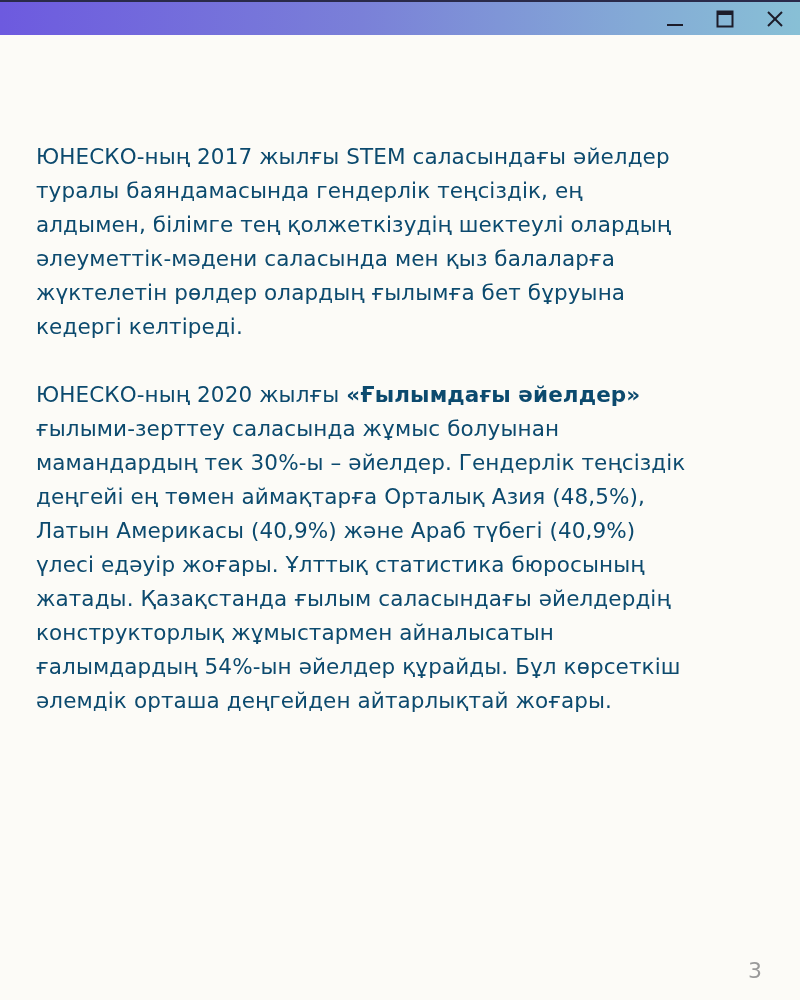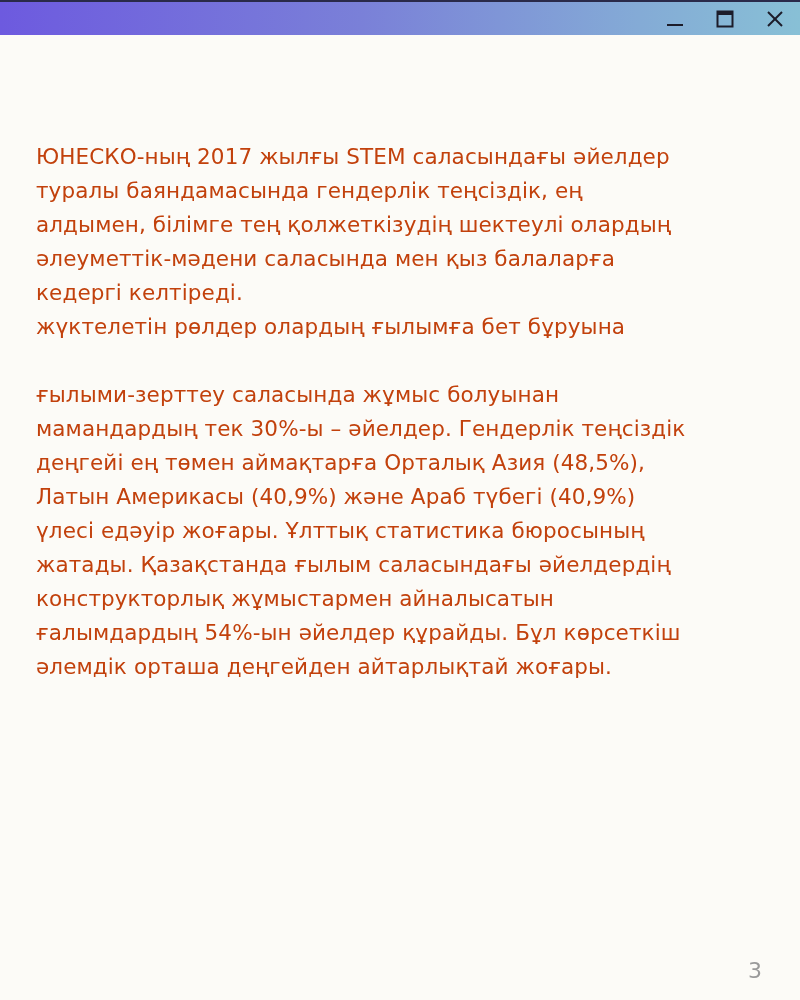--- a/index.html
+++ b/index.html
@@ -43,21 +43,21 @@
     }
     .ctrl svg { display: block; }
     .content {
       position: absolute;
       left: 36px;
       top: 140px;
       width: 740px;
       font-family: "DejaVu Sans", sans-serif;
       font-size: 21.5px;
       line-height: 34px;
-      color: #c2410c;
+      color: #0c4a6e;
       letter-spacing: 0.1px;
     }
     .para {
       margin: 0 0 34px 0;
     }
     .line {
       display: block;
       white-space: nowrap;
     }
     .bold {
@@ -103,25 +103,26 @@
       </div>
     </div>
   </div>
 
   <div class="content">
     <div class="para">
       <span class="line">ЮНЕСКО-ның 2017 жылғы STEM саласындағы әйелдер</span>
       <span class="line">туралы баяндамасында гендерлік теңсіздік, ең</span>
       <span class="line">алдымен, білімге тең қолжеткізудің шектеулі олардың</span>
       <span class="line">әлеуметтік-мәдени саласында мен қыз балаларға</span>
+      <span class="line">жүктелетін рөлдер олардың ғылымға бет бұруына</span>
       <span class="line">кедергі келтіреді.</span>
-      <span class="line">жүктелетін рөлдер олардың ғылымға бет бұруына</span>
     </div>
 
     <div class="para">
+      <span class="line"><span>ЮНЕСКО-ның 2020 жылғы </span><span class="bold">«Ғылымдағы әйелдер»</span></span>
       <span class="line">ғылыми-зерттеу саласында жұмыс болуынан</span>
       <span class="line">мамандардың тек 30%-ы – әйелдер. Гендерлік теңсіздік</span>
       <span class="line">деңгейі ең төмен аймақтарға Орталық Азия (48,5%),</span>
       <span class="line">Латын Америкасы (40,9%) және Араб түбегі (40,9%)</span>
       <span class="line">үлесі едәуір жоғары. Ұлттық статистика бюросының</span>
       <span class="line">жатады. Қазақстанда ғылым саласындағы әйелдердің</span>
       <span class="line">конструкторлық жұмыстармен айналысатын</span>
       <span class="line">ғалымдардың 54%-ын әйелдер құрайды. Бұл көрсеткіш</span>
       <span class="line">әлемдік орташа деңгейден айтарлықтай жоғары.</span>
     </div>

